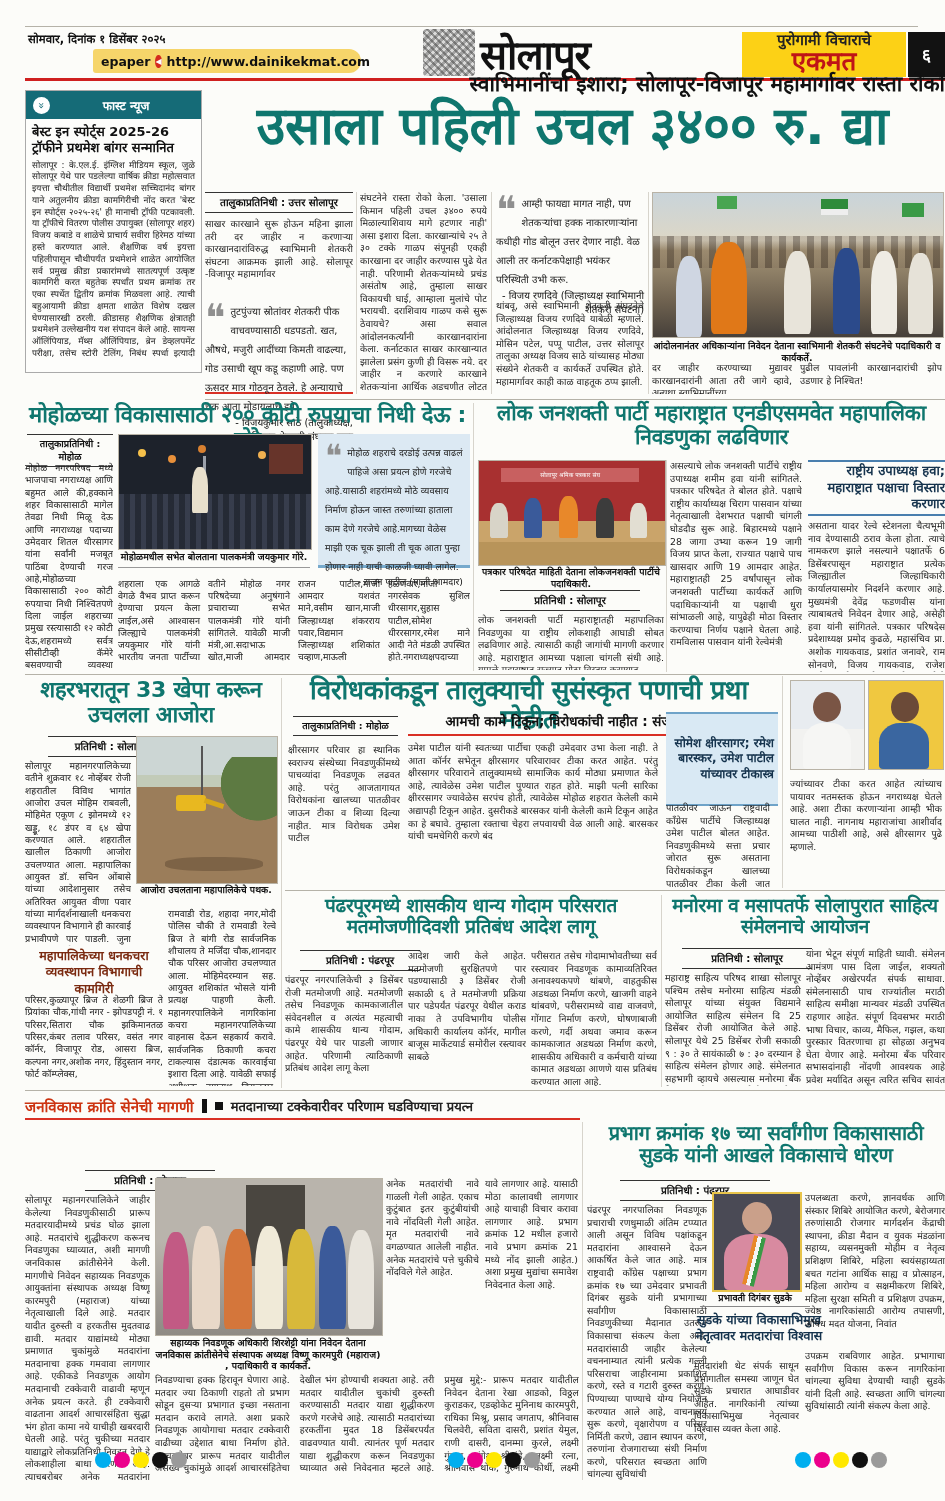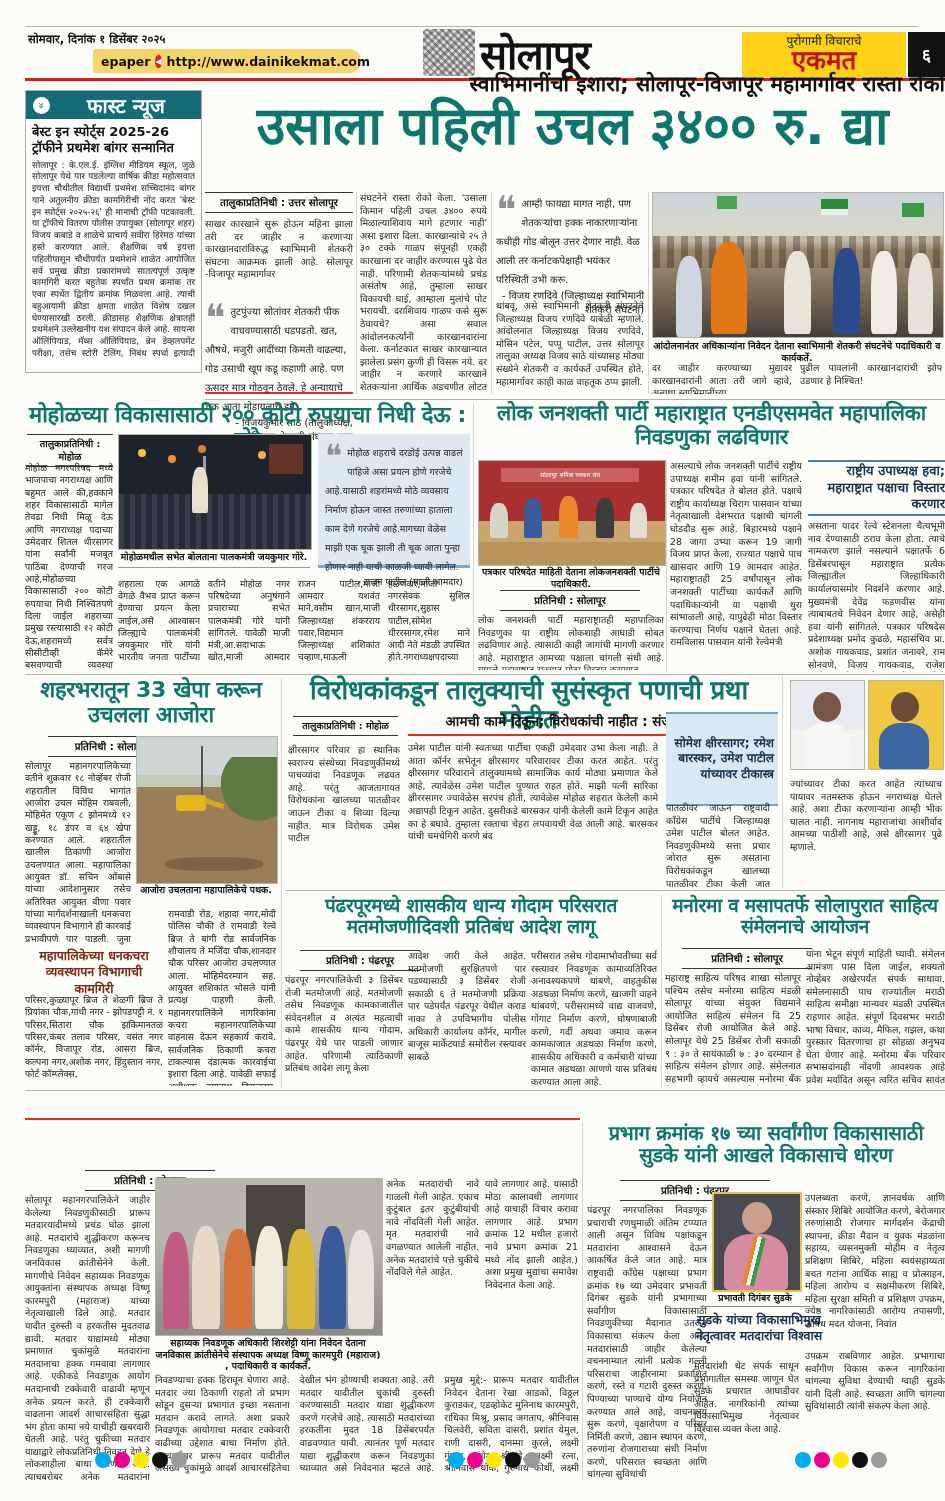--- a/index.html
+++ b/index.html
@@ -42,33 +42,33 @@
     <span style="font-size:12.5px;font-weight:bold">http://www.dainikekmat.com</span>
   </div>
 
   <div class="abs" style="left:423px;top:29px;width:52px;height:47px;border-radius:4px;opacity:.75;
        background:repeating-linear-gradient(45deg,#777 0 2px,#ddd 2px 5px),repeating-linear-gradient(-45deg,#999 0 3px,#eee 3px 6px);
        background-blend-mode:multiply"></div>
   <div class="abs" style="left:480px;top:26px;font-size:40px;font-weight:800;letter-spacing:-1px">सोलापूर</div>
 
   <div class="abs" style="left:742px;top:32px;width:164px;height:45px;background:#fcd116;
        display:flex;flex-direction:column;align-items:center;justify-content:center">
-    <span style="font-size:12px;font-weight:normal;color:#222;line-height:1">पुरोगामी विचाराचे</span>
+    <span style="font-size:15px;font-weight:bold;color:#222;line-height:1">पुरोगामी विचाराचे</span>
     <span style="font-size:26px;font-weight:800;color:#bf1417;line-height:1.05">एकमत</span>
   </div>
   <div class="abs" style="left:908px;top:32px;width:37px;height:45px;background:#121212;color:#fff;
        display:flex;align-items:center;justify-content:center;font-size:17px;font-weight:bold">६</div>
 
   <div class="abs" style="left:25px;top:78px;width:920px;height:2.5px;background:#cf2020"></div>
 
   <div class="abs" style="left:25px;top:90px;width:177px;height:283px;border:1px solid #aaa;background:#fdfdfb;box-sizing:border-box">
     <div style="height:28px;background:#156b77;display:flex;align-items:center;padding:0 7px">
       <span style="width:17px;height:17px;background:#fff;border-radius:50%;color:#156b77;font-size:11px;
             display:inline-flex;align-items:center;justify-content:center;transform:rotate(90deg);margin-right:8px">»</span>
-      <span style="color:#fff;font-size:20px;font-weight:bold;flex:1;text-align:center">फास्ट न्यूज</span>
+      <span style="color:#fff;font-size:12px;font-weight:bold;flex:1;text-align:center">फास्ट न्यूज</span>
     </div>
     <div style="padding:5px 6px 3px;font-size:13px;font-weight:bold;line-height:1.25">बेस्ट इन स्पोर्ट्स 2025-26 ट्रॉफीने प्रथमेश बांगर सन्मानित</div>
     <div class="body-txt" style="padding:0 6px;height:198px;font-size:8.8px">सोलापूर : के.एल.ई. इंग्लिश मीडियम स्कूल, जुळे सोलापूर येथे पार पडलेल्या वार्षिक क्रीडा महोत्सवात इयत्ता चौथीतील विद्यार्थी प्रथमेश सच्चिदानंद बांगर याने अतुलनीय क्रीडा कामगिरीची नोंद करत 'बेस्ट इन स्पोर्ट्स २०२५-२६' ही मानाची ट्रॉफी पटकावली. या ट्रॉफीचे वितरण पोलीस उपायुक्त (सोलापूर शहर) विजय कबाडे व शाळेचे प्राचार्य सवीरा हिरेमठ यांच्या हस्ते करण्यात आले. शैक्षणिक वर्ष इयत्ता पहिलीपासून चौथीपर्यंत प्रथमेशने शाळेत आयोजित सर्व प्रमुख क्रीडा प्रकारांमध्ये सातत्यपूर्ण उत्कृष्ट कामगिरी करत बहुतेक स्पर्धांत प्रथम क्रमांक तर एका स्पर्धेत द्वितीय क्रमांक मिळवला आहे. त्याची बहुआयामी क्रीडा क्षमता शाळेत विशेष दखल घेण्यासारखी ठरली. क्रीडासह शैक्षणिक क्षेत्रातही प्रथमेशने उल्लेखनीय यश संपादन केले आहे. सायन्स ऑलिंपियाड, मॅथ्स ऑलिंपियाड, ब्रेन डेव्हलपमेंट परीक्षा, तसेच स्टोरी टेलिंग, निबंध स्पर्धा इत्यादी विविध स्पर्धांमध्ये त्याने पहिल्या तिन्ही क्रमांकांमध्ये स्थान मिळवत अनेक पदके प्राप्त केली आहेत.</div>
   </div>
 
   <div class="abs" style="left:285px;top:69px;width:660px;text-align:right;font-size:21px;font-weight:bold">स्वाभिमानींचा इशारा; सोलापूर-विजापूर महामार्गावर रास्ता रोको</div>
   <div class="hl abs" style="left:200px;top:97px;width:745px;font-size:52px">उसाला पहिली उचल ३४०० रु. द्या</div>
 
   <div class="byline abs" style="left:205px;top:192px;width:148px">तालुकाप्रतिनिधी : उत्तर सोलापूर</div>
   <div class="body-txt abs" style="left:205px;top:218px;width:148px;height:80px">साखर कारखाने सुरू होऊन महिना झाला तरी दर जाहीर न करणाऱ्या कारखानदारांविरुद्ध स्वाभिमानी शेतकरी संघटना आक्रमक झाली आहे. सोलापूर -विजापूर महामार्गावर</div>
@@ -215,20 +215,26 @@
 
   <div class="vline" style="left:661px;top:895px;height:192px"></div>
 
   <div class="hl abs" style="left:665px;top:895px;width:280px;font-size:19px">मनोरमा व मसापतर्फे सोलापुरात साहित्य संमेलनाचे आयोजन</div>
   <div class="byline abs" style="left:682px;top:948px;width:130px">प्रतिनिधी : सोलापूर</div>
   <div class="body-txt abs" style="left:665px;top:972px;width:136px;height:114px">महाराष्ट्र साहित्य परिषद शाखा सोलापूर पश्चिम तसेच मनोरमा साहित्य मंडळी सोलापूर यांच्या संयुक्त विद्यमाने आयोजित साहित्य संमेलन दि 25 डिसेंबर रोजी आयोजित केले आहे. सोलापूर येथे 25 डिसेंबर रोजी सकाळी ९ : ३० ते सायंकाळी ७ : ३० दरम्यान हे साहित्य संमेलन होणार आहे. संमेलनात सहभागी व्हायचे असल्यास मनोरमा बँक विजापूर रोड शाखा येथील मनोरमा साहित्य मंडळींमध्ये सचिव सावंत</div>
   <div class="body-txt abs" style="left:806px;top:948px;width:139px;height:138px">यांना भेटून संपूर्ण माहिती घ्यावी. संमेलन आमंत्रण पास दिला जाईल, शक्यतो नोव्हेंबर अखेरपर्यंत संपर्क साधावा. संमेलनासाठी पाच राज्यांतील मराठी साहित्य समीक्षा मान्यवर मंडळी उपस्थित राहणार आहेत. संपूर्ण दिवसभर मराठी भाषा विचार, काव्य, मैफिल, गझल, कथा पुरस्कार वितरणाचा हा सोहळा अनुभव घेता येणार आहे. मनोरमा बँक परिवार सभासदांनाही नोंदणी आवश्यक आहे प्रवेश मर्यादित असून त्वरित सचिव सावंत यांना 99225 25399 या भ्रमणध्वनीवर संपर्क साधण्याचे आवाहन केले आहे.</div>
 
   <div class="hline" style="left:25px;top:1090px;width:920px"></div>
 
+  <div class="abs" style="left:25px;top:1096px;width:555px;display:flex;align-items:center;gap:8px">
+    <span style="font-size:15px;font-weight:bold;color:#cc3311">जनविकास क्रांति सेनेची मागणी</span>
+    <span style="width:5px;height:14px;background:#111;display:inline-block"></span>
+    <span style="width:8px;height:8px;background:#111;display:inline-block"></span>
+    <span style="font-size:13px;font-weight:bold;color:#222">मतदानाच्या टक्केवारीवर परिणाम घडविण्याचा प्रयत्न</span>
+  </div>
   <div class="abs" style="left:25px;top:1118px;width:555px;height:2px;background:#d93025"></div>
 
   <div class="byline abs" style="left:85px;top:1170px;width:130px">प्रतिनिधी : सोलापूर</div>
   <div class="body-txt abs" style="left:25px;top:1194px;width:125px;height:286px">सोलापूर महानगरपालिकेने जाहीर केलेल्या निवडणुकीसाठी प्रारूप मतदारयादीमध्ये प्रचंड घोळ झाला आहे. मतदारांचे शुद्धीकरण करूनच निवडणुका घ्याव्यात, अशी मागणी जनविकास क्रांतीसेनेने केली. मागणीचे निवेदन सहाय्यक निवडणूक आयुक्तांना संस्थापक अध्यक्ष विष्णू कारमपुरी (महाराज) यांच्या नेतृत्वाखाली दिले आहे. मतदार यादीत दुरुस्ती व हरकतीस मुदतवाढ द्यावी. मतदार याद्यांमध्ये मोठ्या प्रमाणात चुकांमुळे मतदारांना मतदानाचा हक्क गमवावा लागणार आहे. एकीकडे निवडणूक आयोग मतदानाची टक्केवारी वाढावी म्हणून अनेक प्रयत्न करते. ही टक्केवारी वाढताना आदर्श आचारसंहिता सुद्धा भंग होता कामा नये याचीही खबरदारी घेतली आहे. परंतु चुकीच्या मतदार याद्याद्वारे लोकप्रतिनिधी निवडून देणे हे लोकशाहीला बाधा ठरणारे आहे. त्याचबरोबर अनेक मतदारांना आपल्याच प्रभागातील प्रतिनिधी</div>
 
   <div class="photo" style="left:155px;top:1178px;width:226px;height:156px;
        background:linear-gradient(180deg,#b9b4ac 0 40%,#8e8a84 100%)">
     <div style="position:absolute;left:40%;top:4%;width:26%;height:52%;background:#4a4640"></div>
     <div class="fig" style="left:3%;top:34%;width:26px;height:62%;background:#c25a84"></div>
     <div class="fig" style="left:16%;top:30%;width:28px;height:66%;background:#e8d8c8"></div>

